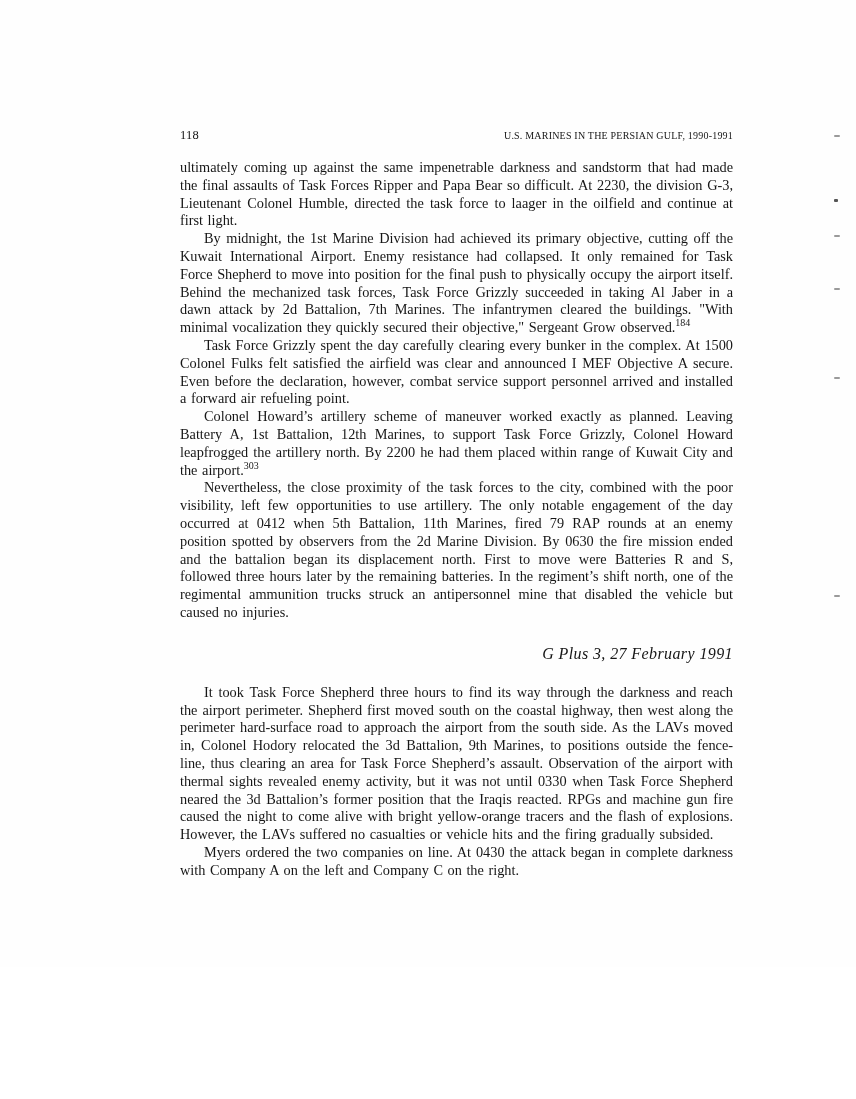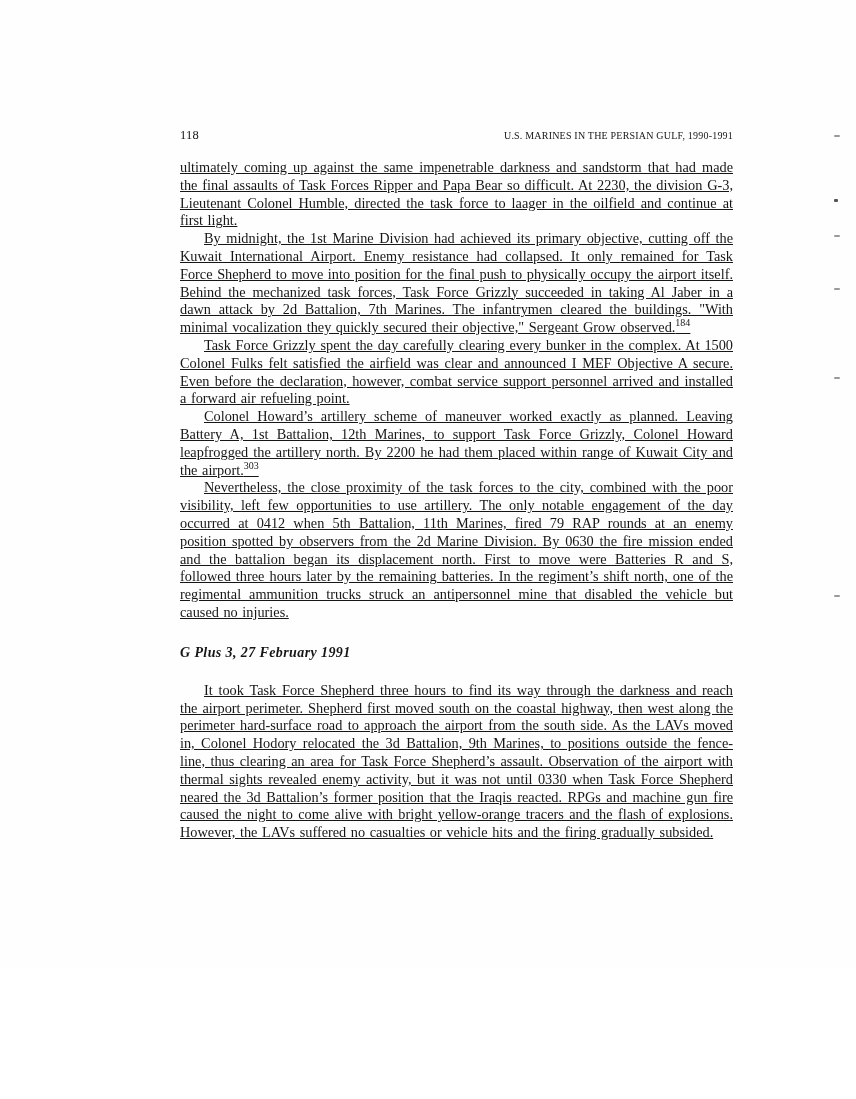--- a/index.html
+++ b/index.html
@@ -33,36 +33,35 @@
   .page-header .running-title {
     font-size: 10px;
   }
   .body-text p {
     margin: 0;
     font-size: 14.3px;
     line-height: 17.8px;
     text-align: justify;
     text-indent: 24px;
     word-spacing: 1px;
-    text-decoration: underline;
   }
   .body-text p.noindent {
     text-indent: 0;
   }
   .body-text sup {
     font-size: 10px;
     line-height: 0;
     vertical-align: 6px;
     letter-spacing: 0;
   }
   .section-heading {
-    font-size: 14px;
-    font-weight: bold;
+    font-size: 16px;
+    font-weight: normal;
     font-style: italic;
-    text-align: left;
+    text-align: right;
     margin: 23px 0 21px 0;
     letter-spacing: 0.4px;
   }
   .margin-mark {
     position: absolute;
     left: 834px;
     width: 6px;
     height: 2px;
     background: #9a9a9a;
     border-radius: 1px;
@@ -90,20 +89,21 @@
       <p><span>Task Force Grizzly spent the day carefully clearing every bunker in the complex. At 1500 Colonel Fulks felt satisfied the airfield was clear and announced I MEF Objective A secure. Even before the declaration, however, combat service support personnel arrived and installed a forward air refueling point.</span></p>
 
       <p><span>Colonel Howard’s artillery scheme of maneuver worked exactly as planned. Leaving Battery A, 1st Battalion, 12th Marines, to support Task Force Grizzly, Colonel Howard leapfrogged the artillery north. By 2200 he had them placed within range of Kuwait City and the airport.</span><sup>303</sup></p>
 
       <p><span>Nevertheless, the close proximity of the task forces to the city, combined with the poor visibility, left few opportunities to use artillery. The only notable engagement of the day occurred at 0412 when 5th Battalion, 11th Marines, fired 79 RAP rounds at an enemy position spotted by observers from the 2d Marine Division. By 0630 the fire mission ended and the battalion began its displacement north. First to move were Batteries R and S, followed three hours later by the remaining batteries. In the regiment’s shift north, one of the regimental ammunition trucks struck an antipersonnel mine that disabled the vehicle but caused no injuries.</span></p>
 
       <h2 class="section-heading">G Plus 3, 27 February 1991</h2>
 
       <p><span>It took Task Force Shepherd three hours to find its way through the darkness and reach the airport perimeter. Shepherd first moved south on the coastal highway, then west along the perimeter hard-surface road to approach the airport from the south side. As the LAVs moved in, Colonel Hodory relocated the 3d Battalion, 9th Marines, to positions outside the fence-line, thus clearing an area for Task Force Shepherd’s assault. Observation of the airport with thermal sights revealed enemy activity, but it was not until 0330 when Task Force Shepherd neared the 3d Battalion’s former position that the Iraqis reacted.  RPGs and machine gun fire caused the night to come alive with bright yellow-orange tracers and the flash of explosions. However, the LAVs suffered no casualties or vehicle hits and the firing gradually subsided.</span></p>
 
+      <p><span>Myers ordered the two companies on line. At 0430 the attack began in complete darkness with Company A on the left and Company C on the right.</span></p>
 
     </div>
   </div>
 
   <div class="margin-mark" style="top:135px;"></div>
   <div class="margin-mark dark" style="top:199px;"></div>
   <div class="margin-mark" style="top:235px;"></div>
   <div class="margin-mark" style="top:288px;"></div>
   <div class="margin-mark" style="top:377px;"></div>
   <div class="margin-mark" style="top:595px;"></div>

